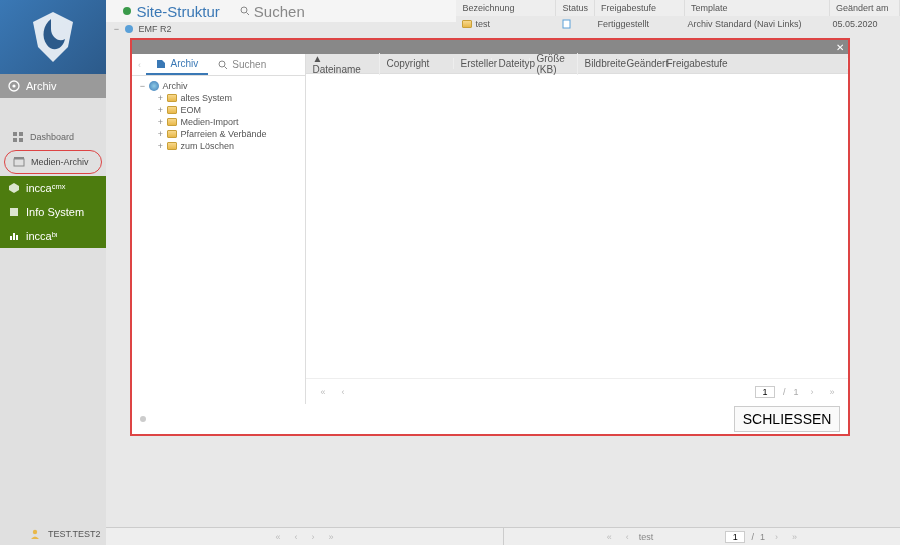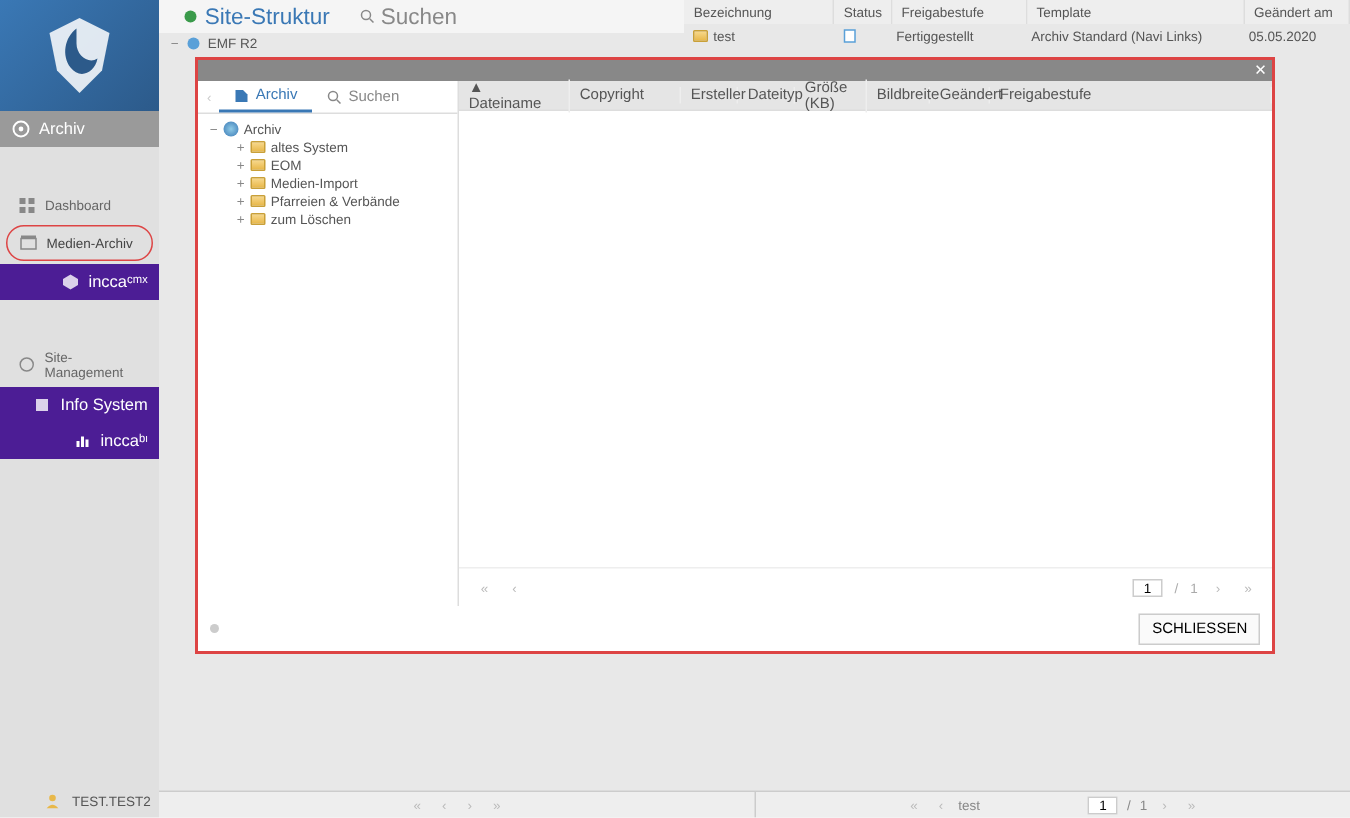--- a/index.html
+++ b/index.html
@@ -6,21 +6,21 @@
 body { width: 900px; height: 545px; overflow: hidden; background: #e8e8e8; font-size: 9px; color: #555; }
 
 .app { display: flex; width: 100%; height: 100%; }
 
 
 .leftbar { width: 129px; background: #e0e0e0; display: flex; flex-direction: column; }
 .logo-area { height: 74px; background: linear-gradient(135deg, #3a78b5, #2c5a8a); display: flex; align-items: center; justify-content: center; }
 .logo-svg { width: 60px; height: 60px; }
 .nav { flex: 1; }
 .nav-header { background: #9a9a9a; color: #fff; padding: 6px 8px; font-size: 11px; display: flex; align-items: center; gap: 6px; }
-.nav-header.blue { background: #4c1d95; justify-content: flex-end; }
+.nav-header.blue { background: #4d7c0f; }
 .nav-item { padding: 5px 8px; display: flex; align-items: center; gap: 6px; font-size: 9px; color: #444; cursor: pointer; }
 .nav-item.active { border: 1.5px solid #d44; border-radius: 12px; margin: 2px 4px; }
 .nav-item.indent { padding-left: 12px; color:#666;margin-top:28px;}
 .nav-ico { width: 12px; height: 12px; display:inline-block; }
 .user-line { margin-top: auto; padding: 6px; font-size: 9px; display:flex; align-items:center; gap:8px; justify-content:flex-end; }
 
 
 .main { flex: 1; display: flex; flex-direction: column; position: relative; }
 .topbar { height: 22px; background: #f5f5f5; display:flex; align-items:center; padding:0 6px; }
 .tab { display:flex; align-items:center; gap:4px; padding:3px 10px; font-size:15px; color:#3a78b5; }
@@ -56,21 +56,21 @@
 .thead{display:flex;border-bottom:1px solid #ddd;height:20px;align-items:center;font-size:10px;background:#e5e5e5;}
 .thead>div{padding:0 6px;border-right:1px solid #eee;}
 .c-name{width:74px}.c-copy{width:74px}.c-erst{width:38px}.c-typ{width:38px}.c-size{width:48px}.c-bw{width:42px}.c-bh{width:40px}.c-desc{flex:1}
 .tbody{flex:1;}
 .pager{height:26px;border-top:1px solid #eee;display:flex;align-items:center;padding:0 10px;gap:8px;color:#aaa;}
 .pager .spacer{flex:1}
 .pager .pg-btn{cursor:pointer;padding:0 4px;color:#bbb;}
 .pg-input{width:20px;font-size:9px;text-align:center;border:1px solid #ccc;}
 .modal-footer{height:30px;display:flex;align-items:center;justify-content:space-between;padding:0 8px;}
 .dot-note{width:6px;height:6px;border-radius:50%;background:#ccc;}
-.close-btn{border:1px solid #ccc;background:#fafafa;padding:4px 8px;font-size:10px;cursor:pointer;}
+.close-btn{border:1px solid #ccc;background:#fafafa;padding:4px 8px;font-size:14px;cursor:pointer;}
 
 
 .bottombar{position:absolute;left:0;right:0;bottom:0;height:18px;border-top:1px solid #ccc;background:#eee;display:flex;}
 .bottombar .bseg{display:flex;align-items:center;justify-content:center;gap:6px;flex:1;font-size:9px;color:#888;}
 .bottombar .bseg:first-child{border-right:1px solid #ccc;}
 .bb-btn{cursor:pointer;color:#bbb;padding:0 4px;}
 
 svg{display:block}
 </style>
 </head>
@@ -107,26 +107,20 @@
             <rect x="1" y="3" width="10" height="7" fill="none" stroke="#888"></rect>
             <rect x="1" y="1" width="10" height="2" fill="#888"></rect>
           </svg>
         <span>Medien-Archiv</span>
       </div>
       <div class="nav-header blue">
         <svg class="nav-ico" viewBox="0 0 12 12">
             <path d="M6 1 11 4 11 8 6 11 1 8 1 4Z" fill="#fff" opacity="0.8"></path>
           </svg>
         <span>inccaᶜᵐˣ</span>
-      </div>
-      <div class="nav-item indent">
-        <svg class="nav-ico" viewBox="0 0 12 12">
-            <circle cx="6" cy="6" r="4.5" fill="none" stroke="#888"></circle>
-          </svg>
-        <span>Site-Management</span>
       </div>
       <div class="nav-header blue">
         <svg class="nav-ico" viewBox="0 0 12 12">
             <rect x="2" y="2" width="8" height="8" fill="#fff" opacity="0.8"></rect>
           </svg>
         <span>Info System</span>
       </div>
       <div class="nav-header blue">
         <svg class="nav-ico" viewBox="0 0 12 12">
             <rect x="2" y="6" width="2" height="4" fill="#fff"></rect>

